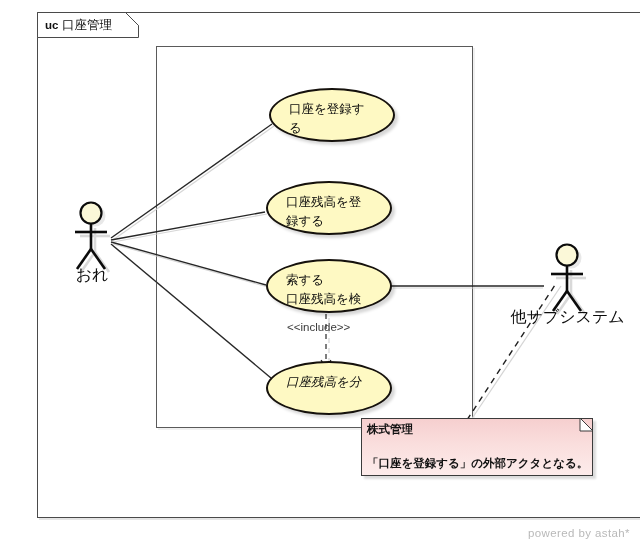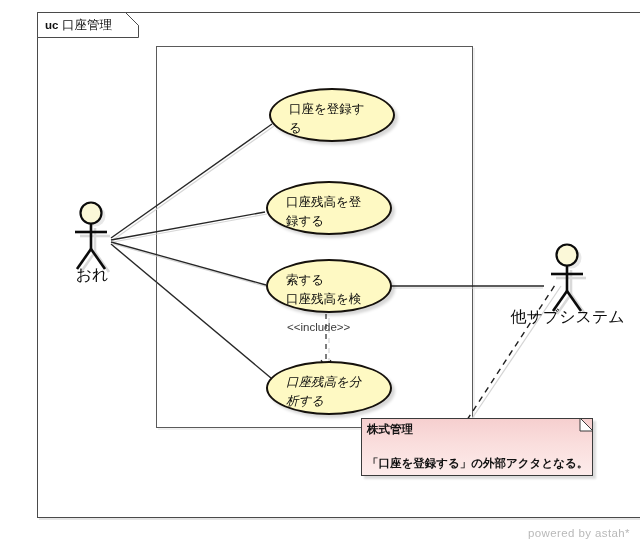--- a/index.html
+++ b/index.html
@@ -192,21 +192,20 @@
     <div>録する</div>
   </div>
 
   <div class="usecase" style="left:243px;top:259px;width:126px;height:54px;">
     <div>索する</div>
     <div>口座残高を検</div>
   </div>
 
   <div class="usecase" style="left:243px;top:361px;width:126px;height:54px;font-style:italic;">
     <div>口座残高を分</div>
-    <div>析する</div>
   </div>
 
   <div class="stereo-label" style="left:264px;top:321px;">&lt;&lt;include&gt;&gt;</div>
 
   <div class="actor" style="left:44px;top:198px;">
     <svg width="66" height="86" style="overflow:visible;">
 
       <g stroke="#d9d9d9" stroke-width="2.6" fill="none">
         <circle cx="28" cy="18" r="10.5" fill="#e8e8e8" stroke="none"></circle>
         <line x1="28" y1="30" x2="28" y2="55"></line>

